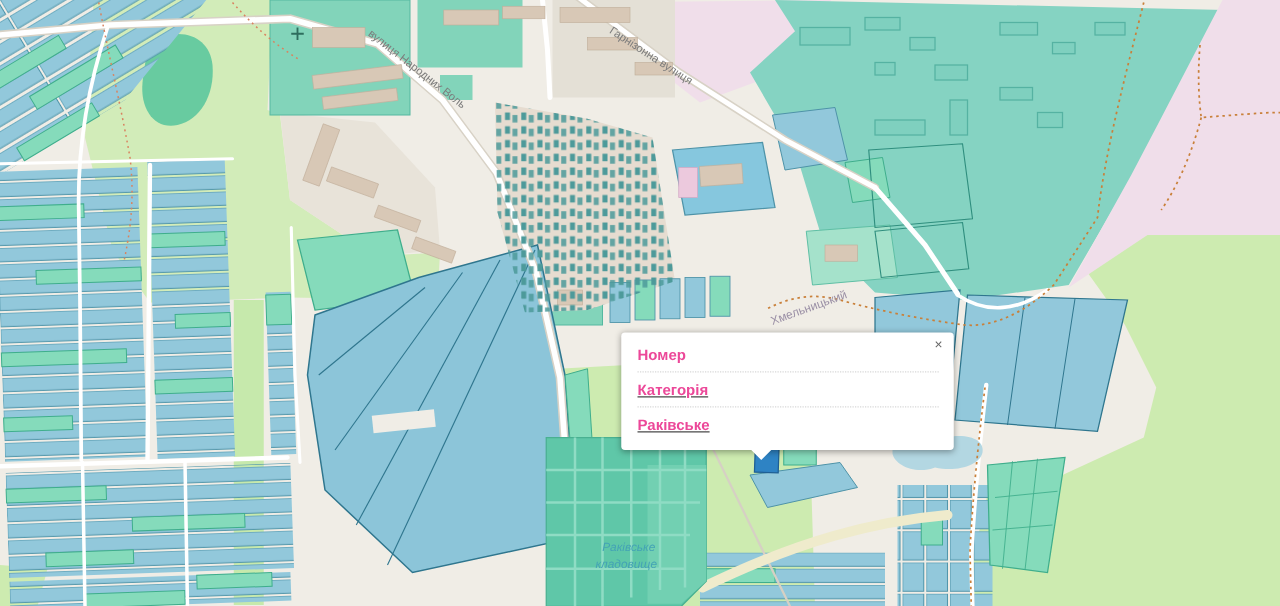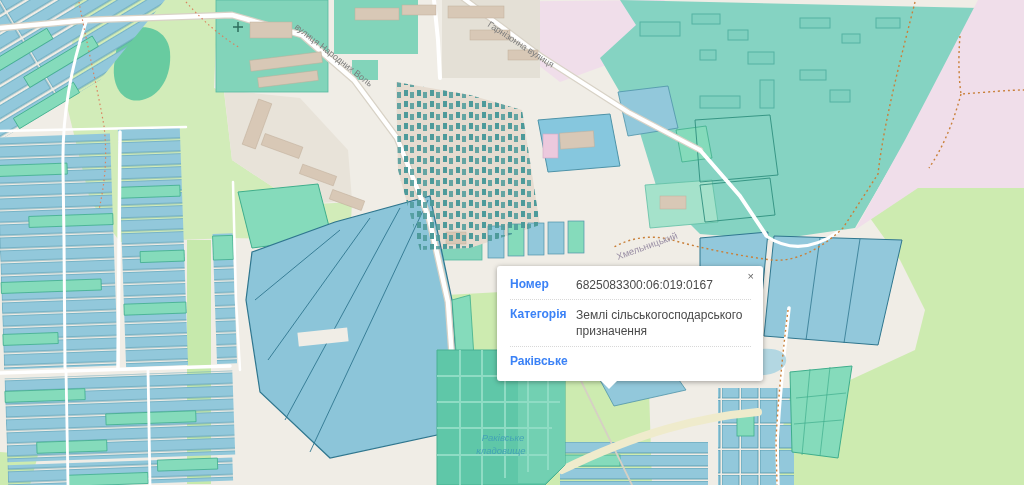--- a/index.html
+++ b/index.html
@@ -11,22 +11,22 @@
   .cemlabel{fill:#44A3B5;font-size:9.5px;font-style:italic;text-anchor:middle;}
   
   .popup{position:absolute;left:497px;top:266px;width:241px;background:#FFFFFF;
     border-radius:3px;box-shadow:0 1px 5px rgba(0,0,0,.35);padding:4px 12px 7px 13px;
     font-size:12px;color:#4A4A4A;z-index:5;}
   .popup::after{content:"";position:absolute;left:104px;bottom:-8px;width:0;height:0;
     border:8px solid transparent;border-top:8px solid #fff;border-bottom:none;}
   .popup .close{position:absolute;top:3px;right:7px;background:none;border:none;
     font-size:11px;line-height:11px;color:#666;cursor:pointer;padding:2px;font-family:inherit;}
   .row{display:flex;padding:7px 0 6px 0;}
-  .row + .row{border-top:1px dotted #D8D8D8;}
-  .row .lbl{width:66px;flex:0 0 66px;font-weight:bold;color:#3b82f6;}
+  .row + .row{border-top:1px dotted #D8D8D8;text-decoration:underline;}
+  .row .lbl{width:66px;flex:0 0 66px;font-weight:bold;color:#ec4899;}
   .row .val{flex:1;line-height:1.35;}
 </style>
 </head>
 <body>
 
 <div id="stage">
 
 <svg id="map-svg" viewBox="0 0 1024 485" xmlns="http://www.w3.org/2000/svg">
   <defs>
     <pattern id="pb" width="240" height="13" patternUnits="userSpaceOnUse">
@@ -243,23 +243,21 @@
     <text class="boundarylabel" transform="translate(618,260) rotate(-20)">Хмельницький</text>
     <text class="cemlabel" x="503" y="441">Раківське</text>
     <text class="cemlabel" x="501" y="454">кладовище</text>
   </g>
 </svg>
 
   <div class="popup">
     <button class="close">×</button>
     <div class="row">
       <div class="lbl">Номер</div>
-      <div class="val">6825083300:06:019:0167</div>
     </div>
     <div class="row">
       <div class="lbl">Категорія</div>
-      <div class="val">Землі сільськогосподарського призначення</div>
     </div>
     <div class="row">
       <div class="lbl">Раківське</div>
     </div>
   </div>
 </div>
 
 </body></html>

